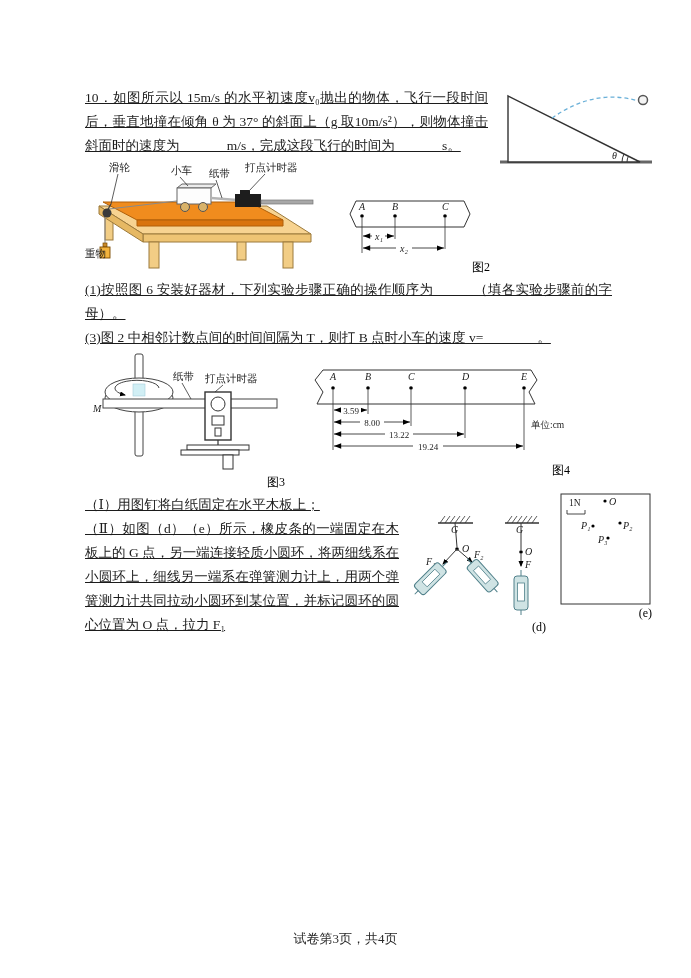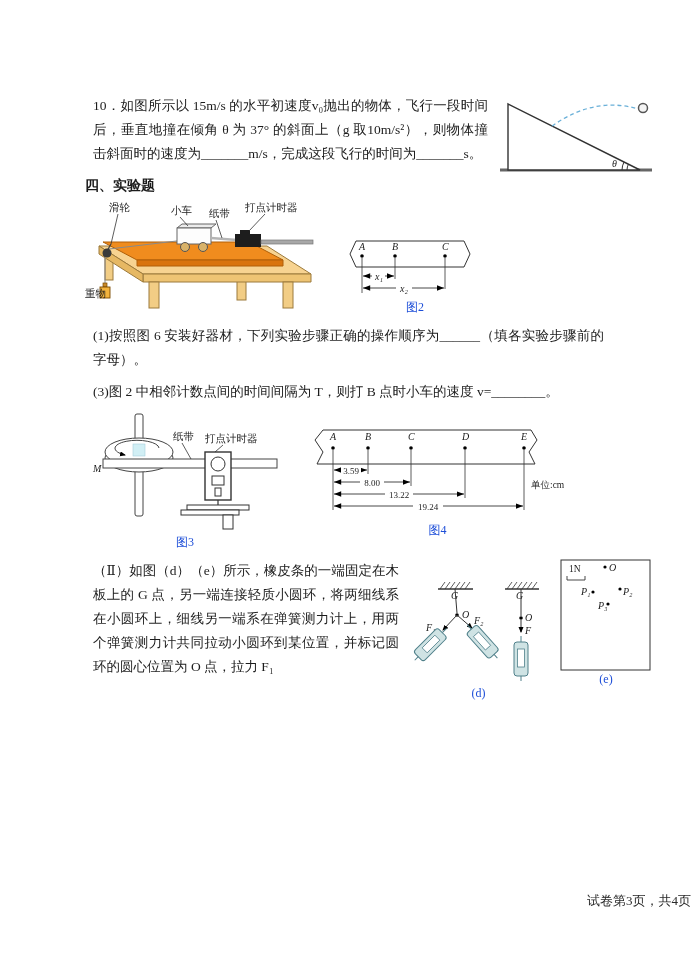--- a/index.html
+++ b/index.html
@@ -1,29 +1,29 @@
 <!DOCTYPE html>
 <html><head>
 <meta charset="utf-8">
 <style>
   html,body{margin:0;padding:0;background:#ffffff;}
   .page{position:relative;width:691px;height:978px;background:#fff;overflow:hidden;
         font-family:"Liberation Serif","DejaVu Serif",serif;color:#1c1c1c;}
   .content{position:absolute;left:85px;top:86px;width:527px;font-size:13.5px;line-height:24px;}
-  p{margin:8px;text-align:justify;}
+  p{margin:0;text-align:justify;text-decoration:underline;}
   .sec-title{font-weight:bold;font-size:14px;line-height:24px;margin:0;}
   .fig-incline{float:right;width:180px;margin:2px -68px 2px 12px;}
   .figrow{display:flex;gap:20px;margin:2px 0 2px 0;}
   .figblock{text-align:center;}
-  .caption{font-size:12px;line-height:17px;text-align:center;color:#1d4ed8;}
+  .caption{font-size:12px;line-height:17px;text-align:right;color:#000000;}
   .fig2-block{margin-top:37px;}
   .fig4-block{margin-top:14px;}
   .q12-figs{float:right;display:flex;gap:14px;align-items:flex-start;margin:0 -40px 4px 12px;}
   .figd-block{margin-top:20px;}
-  .footer{position:absolute;left:0;top:892px;width:100%;text-align:right;font-size:13px;color:#2a2a2a;}
+  .footer{position:absolute;left:0;top:930px;width:100%;text-align:center;font-size:13px;color:#2a2a2a;}
   svg{display:block;}
   svg text{font-family:"Liberation Serif","DejaVu Serif",serif;}
   .cjk{font-size:10.5px;fill:#1c1c1c;}
   .var{font-style:italic;font-size:10px;fill:#1c1c1c;}
   .dim{font-size:9px;fill:#1c1c1c;}
 </style>
 </head>
 <body>
 
 <div class="page">
@@ -37,21 +37,20 @@
           <path d="M122,74 A18,18 0 0 1 124,66" fill="none" stroke="#333" stroke-width="1"></path>
           <path d="M127,74 A13,13 0 0 1 128.5,68" fill="none" stroke="#333" stroke-width="1"></path>
           <text x="112" y="71" class="var" font-size="11">θ</text>
           <path d="M52,30 Q95,0 138,13" fill="none" stroke="#6ab0d8" stroke-width="1.3" stroke-dasharray="4,3"></path>
           <circle cx="143" cy="12" r="4.5" fill="#f4f4f4" stroke="#555" stroke-width="1.5"></circle>
         </svg>
       </div>
       <p>10．如图所示以 15m/s 的水平初速度v₀抛出的物体，飞行一段时间后，垂直地撞在倾角 θ 为 37° 的斜面上（g 取10m/s²），则物体撞击斜面时的速度为_______m/s，完成这段飞行的时间为_______s。</p>
     </section>
 
-    <h3 class="sec-title">四、实验题</h3>
 
 
     <div class="figrow">
       <div class="figblock">
         <svg width="235" height="112" viewBox="0 0 235 112">
 
           <g>
             <rect x="20" y="54" width="8" height="26" fill="#f2cd85" stroke="#9c7a3c"></rect>
             <rect x="152" y="74" width="9" height="26" fill="#f2cd85" stroke="#9c7a3c"></rect>
             <polygon points="14,46 182,46 226,74 58,74" fill="#f7d391" stroke="#9c7a3c"></polygon>
@@ -282,19 +281,20 @@
             <circle cx="33" cy="33" r="1.6"></circle>
             <circle cx="60" cy="30" r="1.6"></circle>
             <text x="63" y="36" class="var">P₂</text>
             <text x="38" y="50" class="var">P₃</text>
             <circle cx="48" cy="45" r="1.6"></circle>
           </svg>
           <div class="caption">(e)</div>
         </div>
       </div>
 
+      <p>（Ⅰ）用图钉将白纸固定在水平木板上；</p>
       <p>（Ⅱ）如图（d）（e）所示，橡皮条的一端固定在木板上的 G 点，另一端连接轻质小圆环，将两细线系在小圆环上，细线另一端系在弹簧测力计上，用两个弹簧测力计共同拉动小圆环到某位置，并标记圆环的圆心位置为 O 点，拉力 F₁</p>
     </section>
 
   </div>
 
   <div class="footer">试卷第3页，共4页</div>
 </div>
 
 </body></html>

